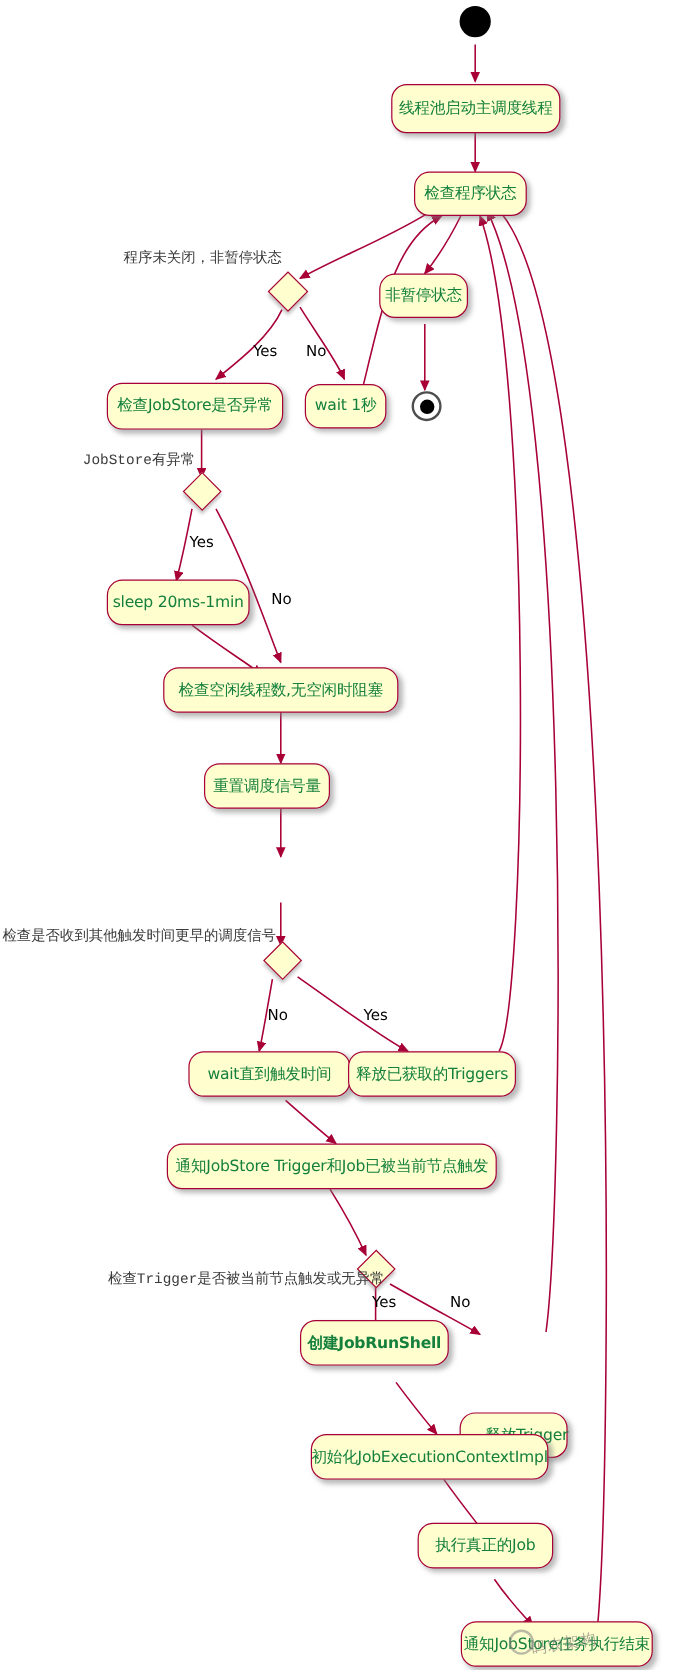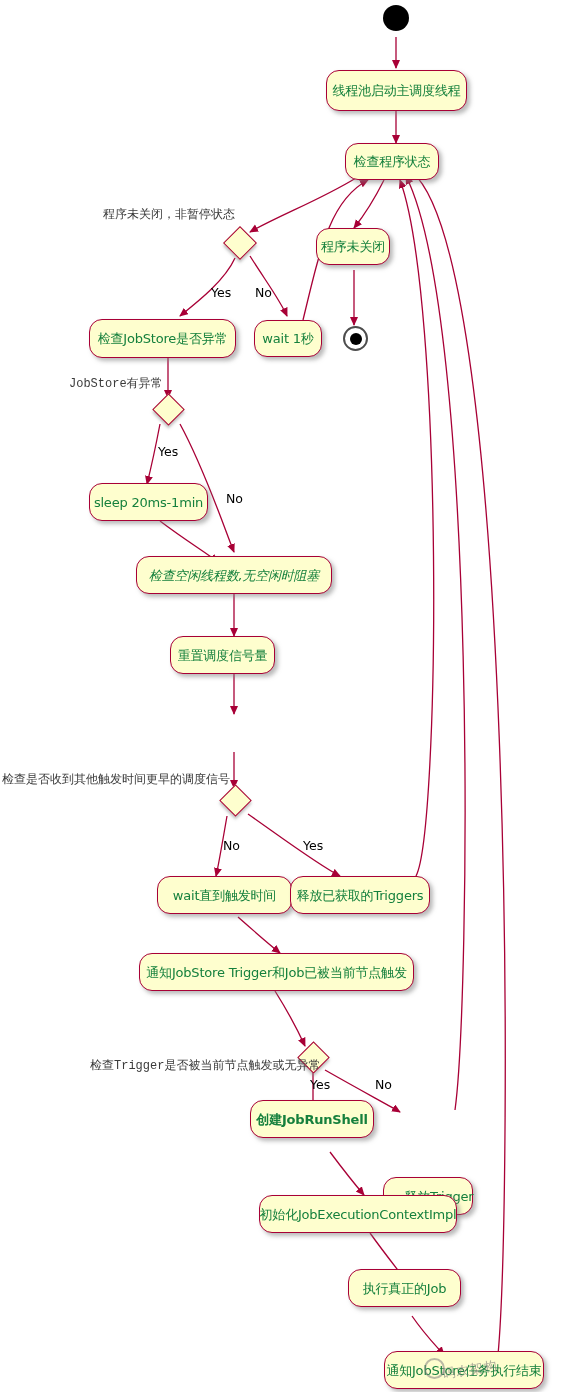--- a/index.html
+++ b/index.html
@@ -105,29 +105,29 @@
   <div class="node" style="left:326px;top:70px;width:141px;height:41px;">线程池启动主调度线程</div>
 
   <div class="node" style="left:345px;top:143px;width:94px;height:37px;">检查程序状态</div>
 
   <div class="diamond" style="left:228px;top:231px;width:22px;height:22px;"></div>
 
   <div class="node" style="left:89px;top:319px;width:147px;height:39px;">检查JobStore是否异常</div>
 
   <div class="node" style="left:254px;top:320px;width:68px;height:37px;">wait 1秒</div>
 
-  <div class="node" style="left:316px;top:228px;width:74px;height:37px;">程序未关闭</div>
+  <div class="node" style="left:316px;top:228px;width:74px;height:37px;">非暂停状态</div>
 
   <div class="dot-end" style="left:343px;top:326px;"></div>
 
   <div class="diamond" style="left:157px;top:398px;width:21px;height:21px;"></div>
 
   <div class="node" style="left:89px;top:483px;width:119px;height:38px;">sleep 20ms-1min</div>
 
-  <div class="node" style="left:136px;top:556px;width:196px;height:38px;font-style:italic;">检查空闲线程数,无空闲时阻塞</div>
+  <div class="node" style="left:136px;top:556px;width:196px;height:38px;">检查空闲线程数,无空闲时阻塞</div>
 
   <div class="node" style="left:170px;top:636px;width:105px;height:38px;">重置调度信号量</div>
 
 
   <div class="diamond" style="left:224px;top:789px;width:21px;height:21px;"></div>
 
   <div class="node" style="left:157px;top:876px;width:135px;height:38px;">wait直到触发时间</div>
 
   <div class="node" style="left:290px;top:876px;width:140px;height:38px;">释放已获取的Triggers</div>
 

